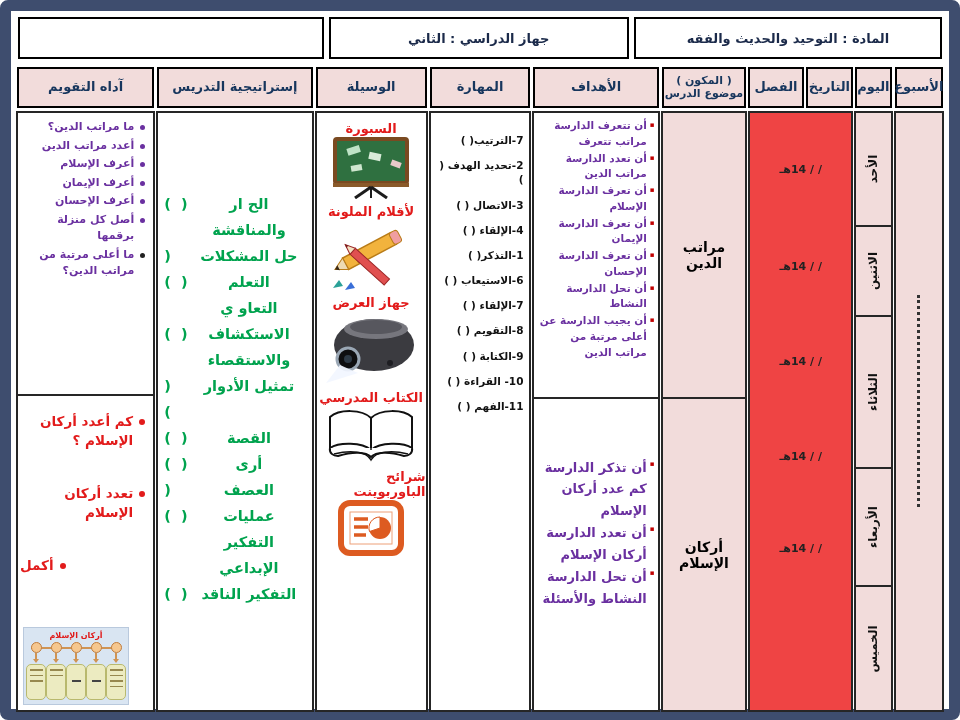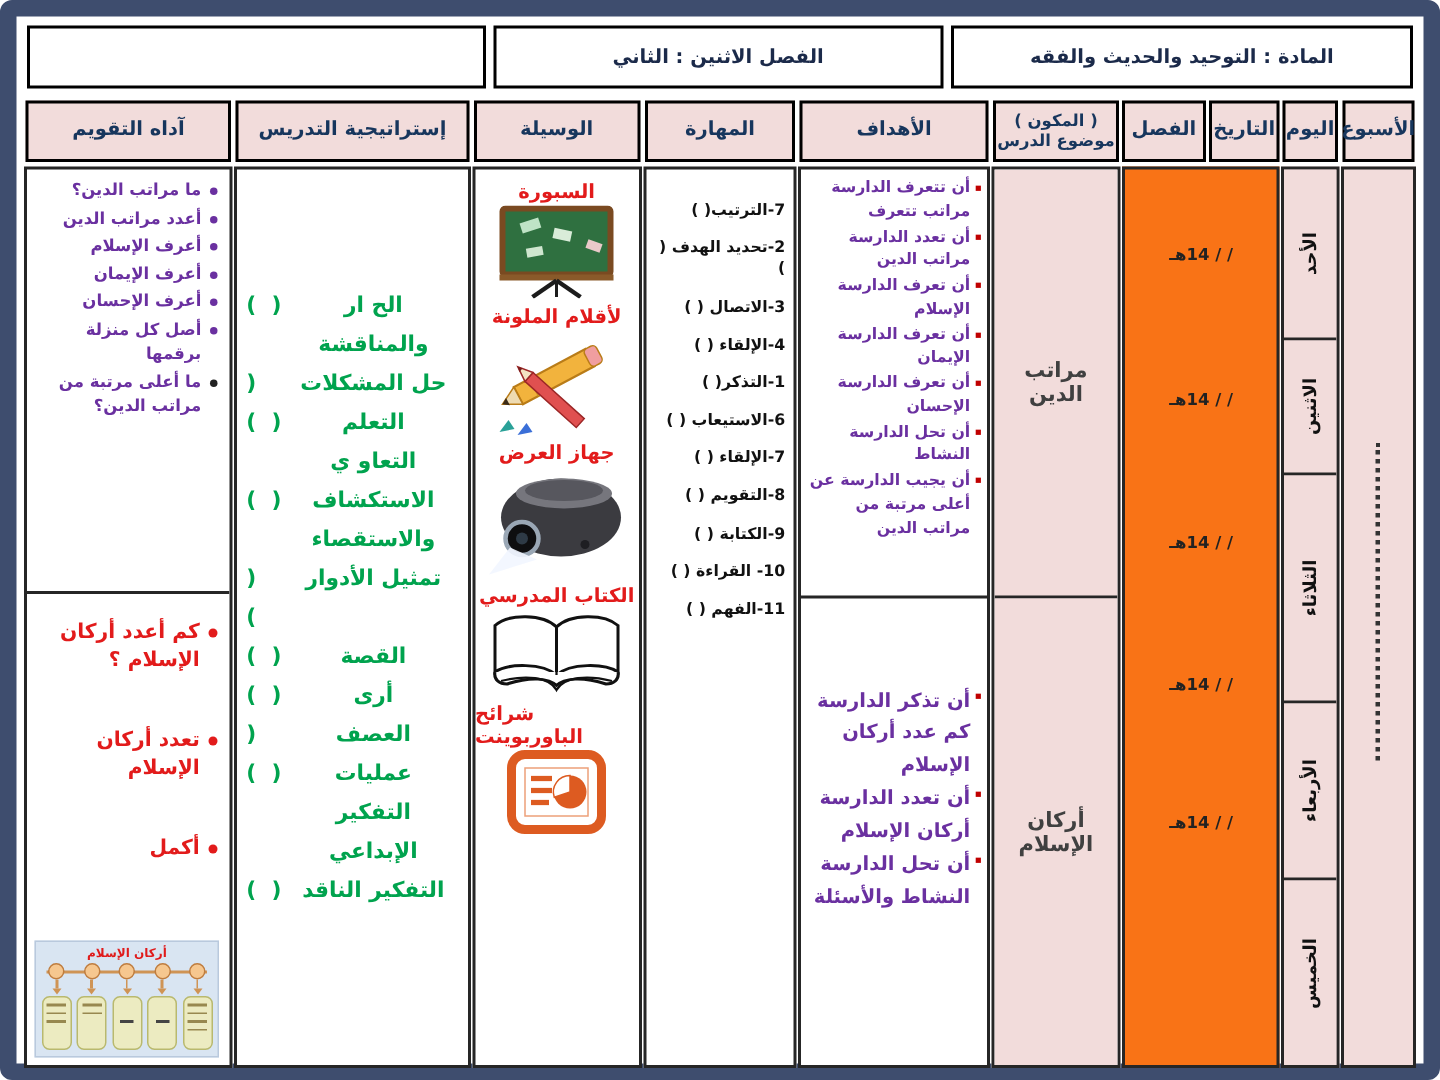--- a/index.html
+++ b/index.html
@@ -24,52 +24,52 @@
   .cell{box-sizing:border-box;}
   .rowsplit{border-bottom:2px solid #262626;}
   
   .dotline{width:0;border-left:3px dotted #333;height:212px;margin:182px auto 0;}
   
   .daycell{position:relative;border-bottom:2px solid #262626;background:#f2dcdb;box-sizing:border-box;}
   .daycell:last-child{border-bottom:none;}
   .daycell span{position:absolute;top:50%;left:50%;transform:translate(-50%,-50%) rotate(-90deg);
     white-space:nowrap;font-weight:bold;font-size:12px;color:#111;}
   
-  .datecol{background:#f97316;}
+  .datecol{background:#ef4444;}
   .datecol span{position:absolute;left:0;right:0;text-align:center;font-size:11px;font-weight:bold;color:#222;
     direction:rtl;}
   
-  .topic{display:flex;align-items:center;justify-content:center;font-weight:bold;font-size:14px;color:#404040;
+  .topic{display:flex;align-items:center;justify-content:center;font-weight:bold;font-size:14px;color:#000000;
     background:#f2dcdb;text-align:center;}
   
   .objcell{padding:5px 3px 4px 2px;}
   .obj{display:flex;font-weight:bold;color:#6a30a0;margin-bottom:1px;}
   .obj .b{color:#c00000;font-size:7px;margin-left:3px;padding-top:3px;flex:none;}
   .obj .t{font-size:10.5px;line-height:1.5;}
   .objcell.big{padding-top:58px;}
   .objcell.big .t{font-size:13px;line-height:1.65;}
   
   .skillbody{padding:20px 6px 0 2px;}
   .skill{font-size:10.5px;font-weight:bold;color:#111;margin-bottom:11px;text-align:right;line-height:1.35;}
   
   .meansbody{padding-top:8px;align-items:center;}
   .mgroup{display:flex;flex-direction:column;align-items:center;margin-bottom:5px;}
-  .mlabel{color:#e21b1b;font-weight:bold;font-size:13px;margin-bottom:1px;text-align:left;}
+  .mlabel{color:#e21b1b;font-weight:bold;font-size:13px;margin-bottom:1px;text-align:right;}
   
   .stratbody{padding:78px 8px 0 6px;}
   .sline{display:flex;align-items:center;height:26px;font-weight:bold;color:#00a34e;font-size:14.5px;}
   .sline .t{flex:1;text-align:center;}
   .sline .m{width:30px;text-align:left;white-space:pre;}
   
   .assesscell{padding:6px 4px 0 2px;}
   .aitem{display:flex;font-weight:bold;color:#6a30a0;margin-bottom:2px;}
   .aitem .ab{width:5px;height:5px;border-radius:50%;background:#6a30a0;margin:6px 4px 0 6px;flex:none;}
   .aitem:last-child .ab{background:#222;}
   .aitem .t{font-size:11px;line-height:1.5;}
-  .assesscell.red{padding-top:16px;display:flex;flex-direction:column;}
+  .assesscell.red{padding-top:16px;display:flex;flex-direction:column;align-items:flex-end;}
   .assesscell.red .aitem{color:#e21b1b;margin-bottom:34px;}
   .assesscell.red .aitem .ab{background:#e21b1b;width:6px;height:6px;margin-top:7px;}
   .assesscell.red .aitem .t{font-size:13.5px;line-height:1.4;}
   .assesscell.red .aitem.last{margin-bottom:0;}
   
   .diagram{margin:0 3px 5px;background:#d9e5f2;border:1px solid #b9c9dd;padding:3px 2px 4px;margin-top:auto;}
   .dtitle{font-size:8px;color:#e01b1b;font-weight:bold;text-align:center;margin-bottom:2px;}
   .dcircles{display:flex;justify-content:space-around;position:relative;}
   .dcircles::before{content:"";position:absolute;top:5px;left:5px;right:5px;height:2px;background:#cf9455;}
   .dunit{display:flex;flex-direction:column;align-items:center;position:relative;}
@@ -84,21 +84,21 @@
 </head>
 <body>
 
 <div class="frame">
 
   <div class="tophdr">
     <div class="hbox" style="flex:234">
       <span>المادة : التوحيد والحديث والفقه</span>
     </div>
     <div class="hbox" style="flex:228">
-      <span>الفصل الاثنين : الثاني</span>
+      <span>جهاز الدراسي : الثاني</span>
     </div>
     <div class="hbox" style="flex:232"></div>
   </div>
 
   <div class="maintable">
 
     <div class="col" style="flex:50">
       <div class="hcell">الأسبوع</div>
       <div class="cbody pinkbg">
         <div class="dotline"></div>

